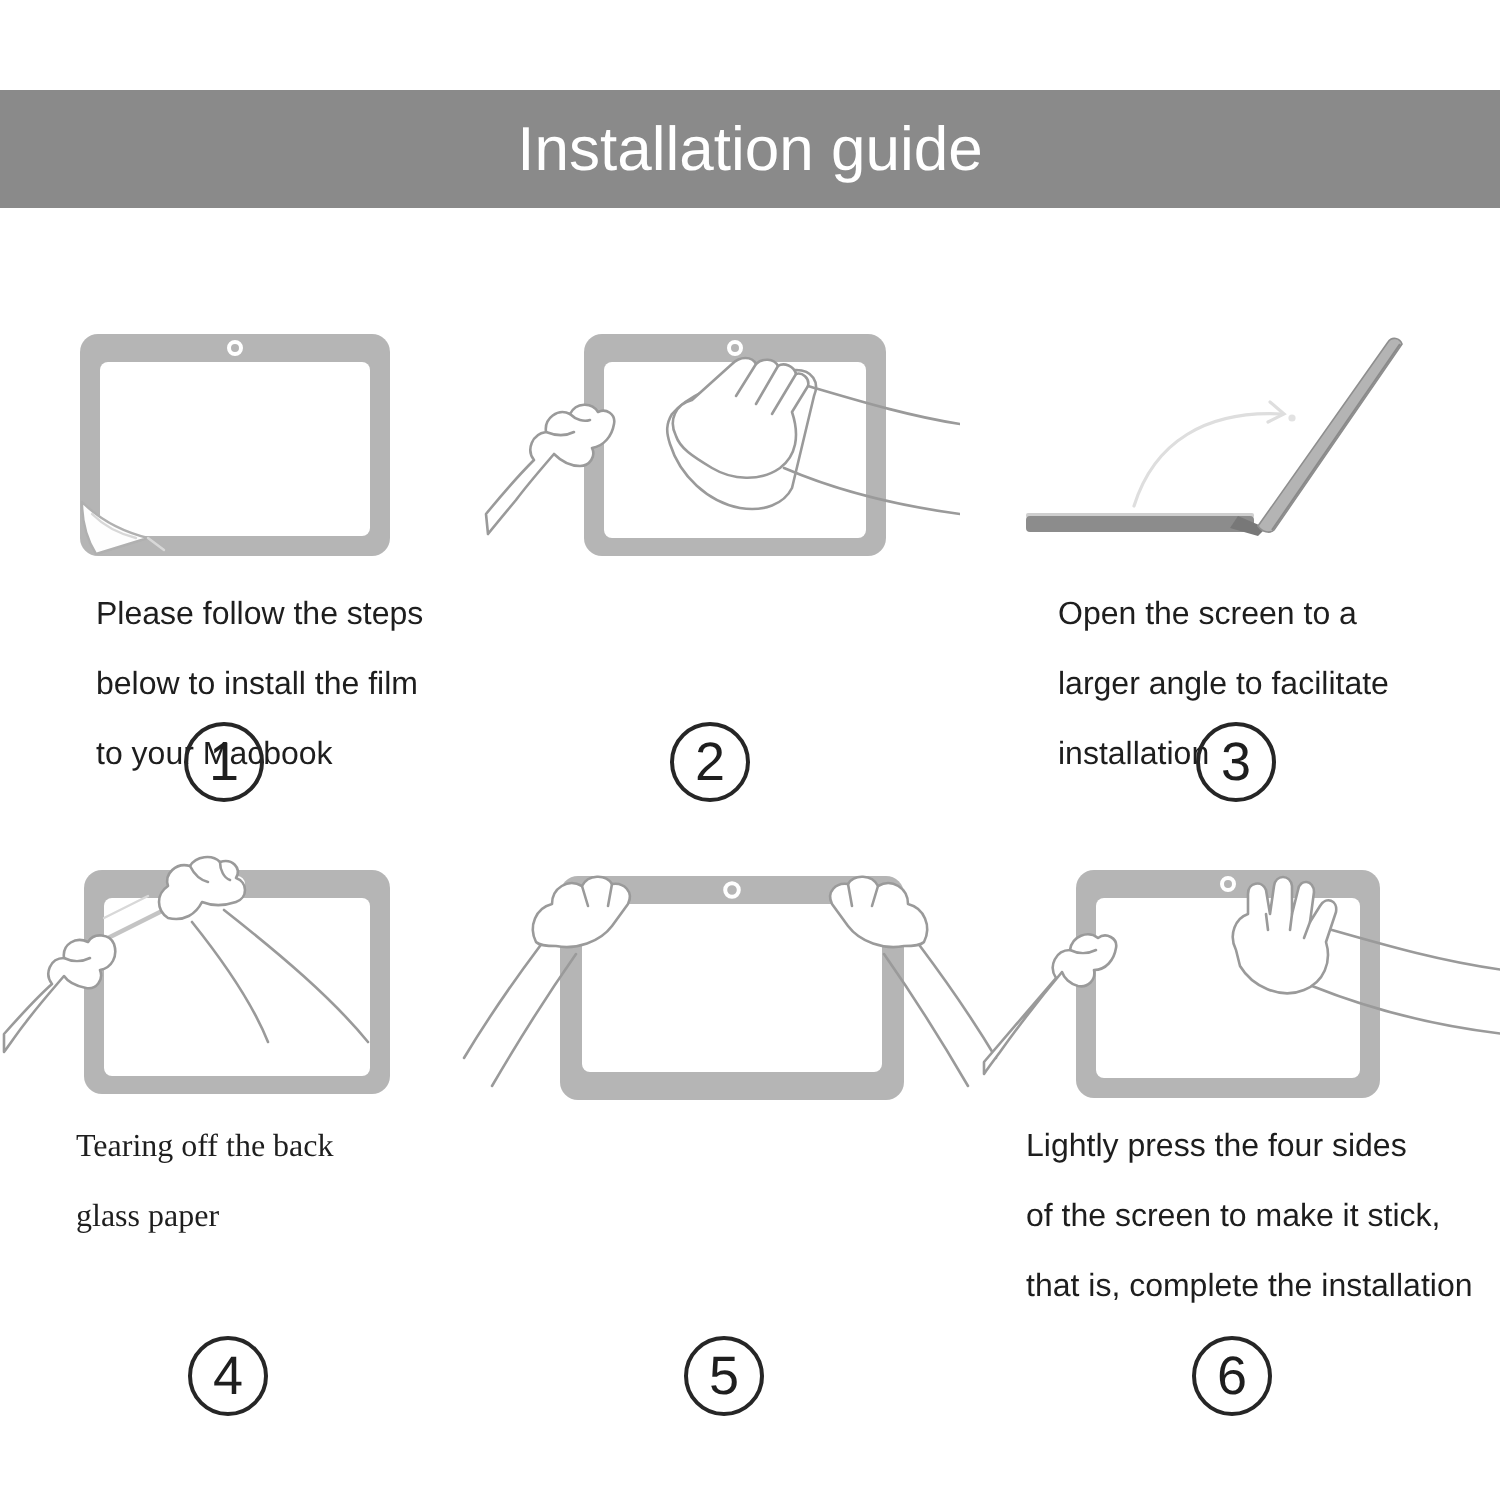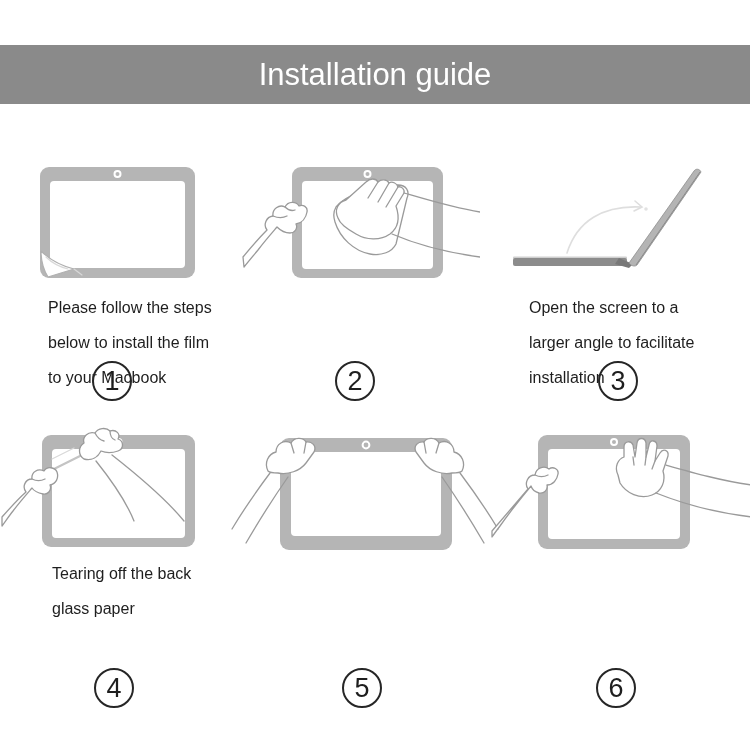--- a/index.html
+++ b/index.html
@@ -35,21 +35,21 @@
   
   #i1{left:40px;  top:165px;}
   #i2{left:240px; top:160px;}
   #i3{left:505px; top:165px;}
   #i4{left:0px;   top:425px;}
   #i5{left:230px; top:425px;}
   #i6{left:490px; top:425px;}
   #c1{left:48px;  top:290px;}
   #c2{left:282px; top:290px;}
   #c3{left:515px; top:290px;margin-left:14px;}
-  #c4{left:52px;  top:556px;}
+  #c4{left:38px;  top:556px;font-family:Liberation Serif, serif;}
   #c5{left:268px; top:556px;}
   #c6{left:513px; top:556px;}
   #b1{left:92px;  top:361px;}
   #b2{left:335px; top:361px;}
   #b3{left:598px; top:361px;}
   #b4{left:94px;  top:668px;}
   #b5{left:342px; top:668px;}
   #b6{left:596px; top:668px;}
   
   .bezel{fill:var(--bezel);}
@@ -159,20 +159,23 @@
   </svg>
 
   <p id="c1" class="caption">Please follow the steps
 below to install the film
 to your Macbook</p>
   <p id="c3" class="caption">Open the screen to a
 larger angle to facilitate
 installation</p>
   <p id="c4" class="caption">Tearing off the back
 glass paper</p>
+  <p id="c6" class="caption">Lightly press the four sides
+of the screen to make it stick,
+that is, complete the installation</p>
 
   <div id="b1" class="badge">1</div>
   <div id="b2" class="badge">2</div>
   <div id="b3" class="badge">3</div>
   <div id="b4" class="badge">4</div>
   <div id="b5" class="badge">5</div>
   <div id="b6" class="badge">6</div>
 
 </div>
 

